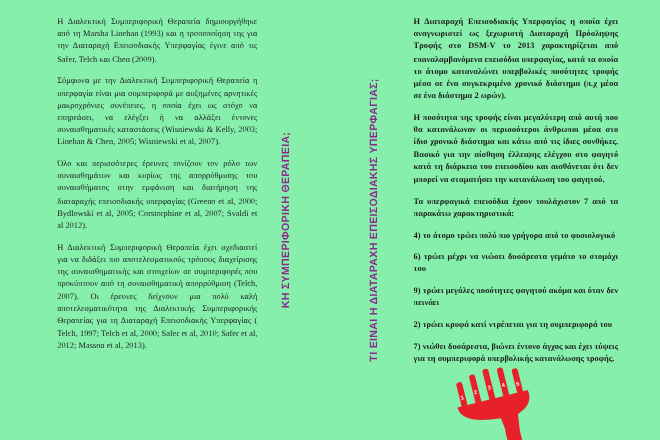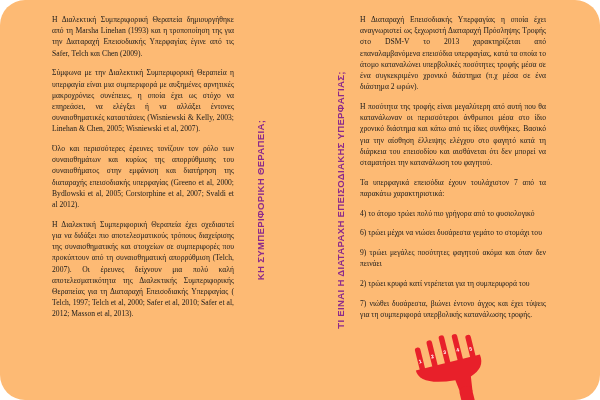--- a/index.html
+++ b/index.html
@@ -10,40 +10,40 @@
     width: 600px;
     height: 400px;
     background: #ffffff;
     font-family: "Liberation Serif", serif;
     overflow: hidden;
     position: relative;
   }
   .page {
     position: absolute;
     inset: 0;
-    background: #fdba74;
-    border-radius: 25px;
+    background: #86efac;
   }
 
   
   .col-left {
     position: absolute;
     left: 52px;
     top: 14px;
     width: 182px;
     height: 386px;
     overflow: hidden;
   }
   .col-right {
     position: absolute;
-    left: 360px;
+    left: 376px;
     top: 14px;
     width: 186px;
     height: 386px;
     overflow: hidden;
+    font-weight: bold;
   }
   .para {
     font-size: 7.6px;
     line-height: 11.2px;
     color: #1a1a1a;
     text-align: justify;
     margin: 0 0 8.5px 0;
     letter-spacing: 0.02px;
   }
   .para.last { margin-bottom: 0; }

